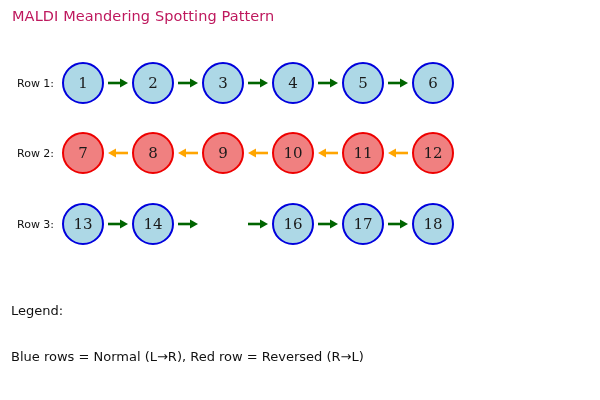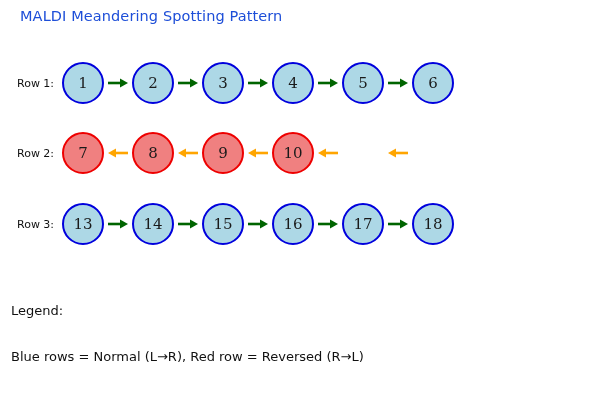--- a/index.html
+++ b/index.html
@@ -16,24 +16,24 @@
     color: #000000;
   }
   #canvas {
     position: absolute;
     inset: 0;
     width: 600px;
     height: 400px;
   }
   .title {
     position: absolute;
-    left: 20px;
+    left: 12px;
     top: 8px;
     font-size: 14.5px;
-    color: #1d4ed8;
+    color: #be185d;
     white-space: nowrap;
     letter-spacing: 0.1px;
   }
   .row {
     position: absolute;
     left: 0;
     width: 548px;
     height: 48px;
   }
   .row-label {
@@ -165,20 +165,22 @@
         <div class="arrow" style="left: 388px; width: 20px;">
           <svg width="20" height="14" viewBox="0 0 20 14">
             <line x1="20" y1="7" x2="7" y2="7" stroke="#ffa500" stroke-width="2.6"></line>
             <polygon points="0,7 8,2.6 8,11.4" fill="#ffa500"></polygon>
           </svg>
         </div>
         <div class="node red" style="left: 83px;">7</div>
         <div class="node red" style="left: 153px;">8</div>
         <div class="node red" style="left: 223px;">9</div>
         <div class="node red" style="left: 293px;">10</div>
+        <div class="node red" style="left: 363px;">11</div>
+        <div class="node red" style="left: 433px;">12</div>
       </div>
       <div class="row" style="top: 200px;">
         <div class="row-label">Row 3:</div>
         <div class="arrow" style="left: 108px; width: 20px;">
           <svg width="20" height="14" viewBox="0 0 20 14">
             <line x1="0" y1="7" x2="13" y2="7" stroke="#006400" stroke-width="2.6"></line>
             <polygon points="20,7 12,2.6 12,11.4" fill="#006400"></polygon>
           </svg>
         </div>
         <div class="arrow" style="left: 178px; width: 20px;">
@@ -200,21 +202,20 @@
           </svg>
         </div>
         <div class="arrow" style="left: 388px; width: 20px;">
           <svg width="20" height="14" viewBox="0 0 20 14">
             <line x1="0" y1="7" x2="13" y2="7" stroke="#006400" stroke-width="2.6"></line>
             <polygon points="20,7 12,2.6 12,11.4" fill="#006400"></polygon>
           </svg>
         </div>
         <div class="node blue" style="left: 83px;">13</div>
         <div class="node blue" style="left: 153px;">14</div>
-        <div class="node blue" style="left: 223px;">15</div>
         <div class="node blue" style="left: 293px;">16</div>
         <div class="node blue" style="left: 363px; text-align: center;">17</div>
         <div class="node blue" style="left: 433px;">18</div>
       </div>
     </div>
 
   <div class="legend l0">Legend:</div>
   <div class="legend l2">Blue rows = Normal (L→R), Red row = Reversed (R→L)</div>
 
 </div>

